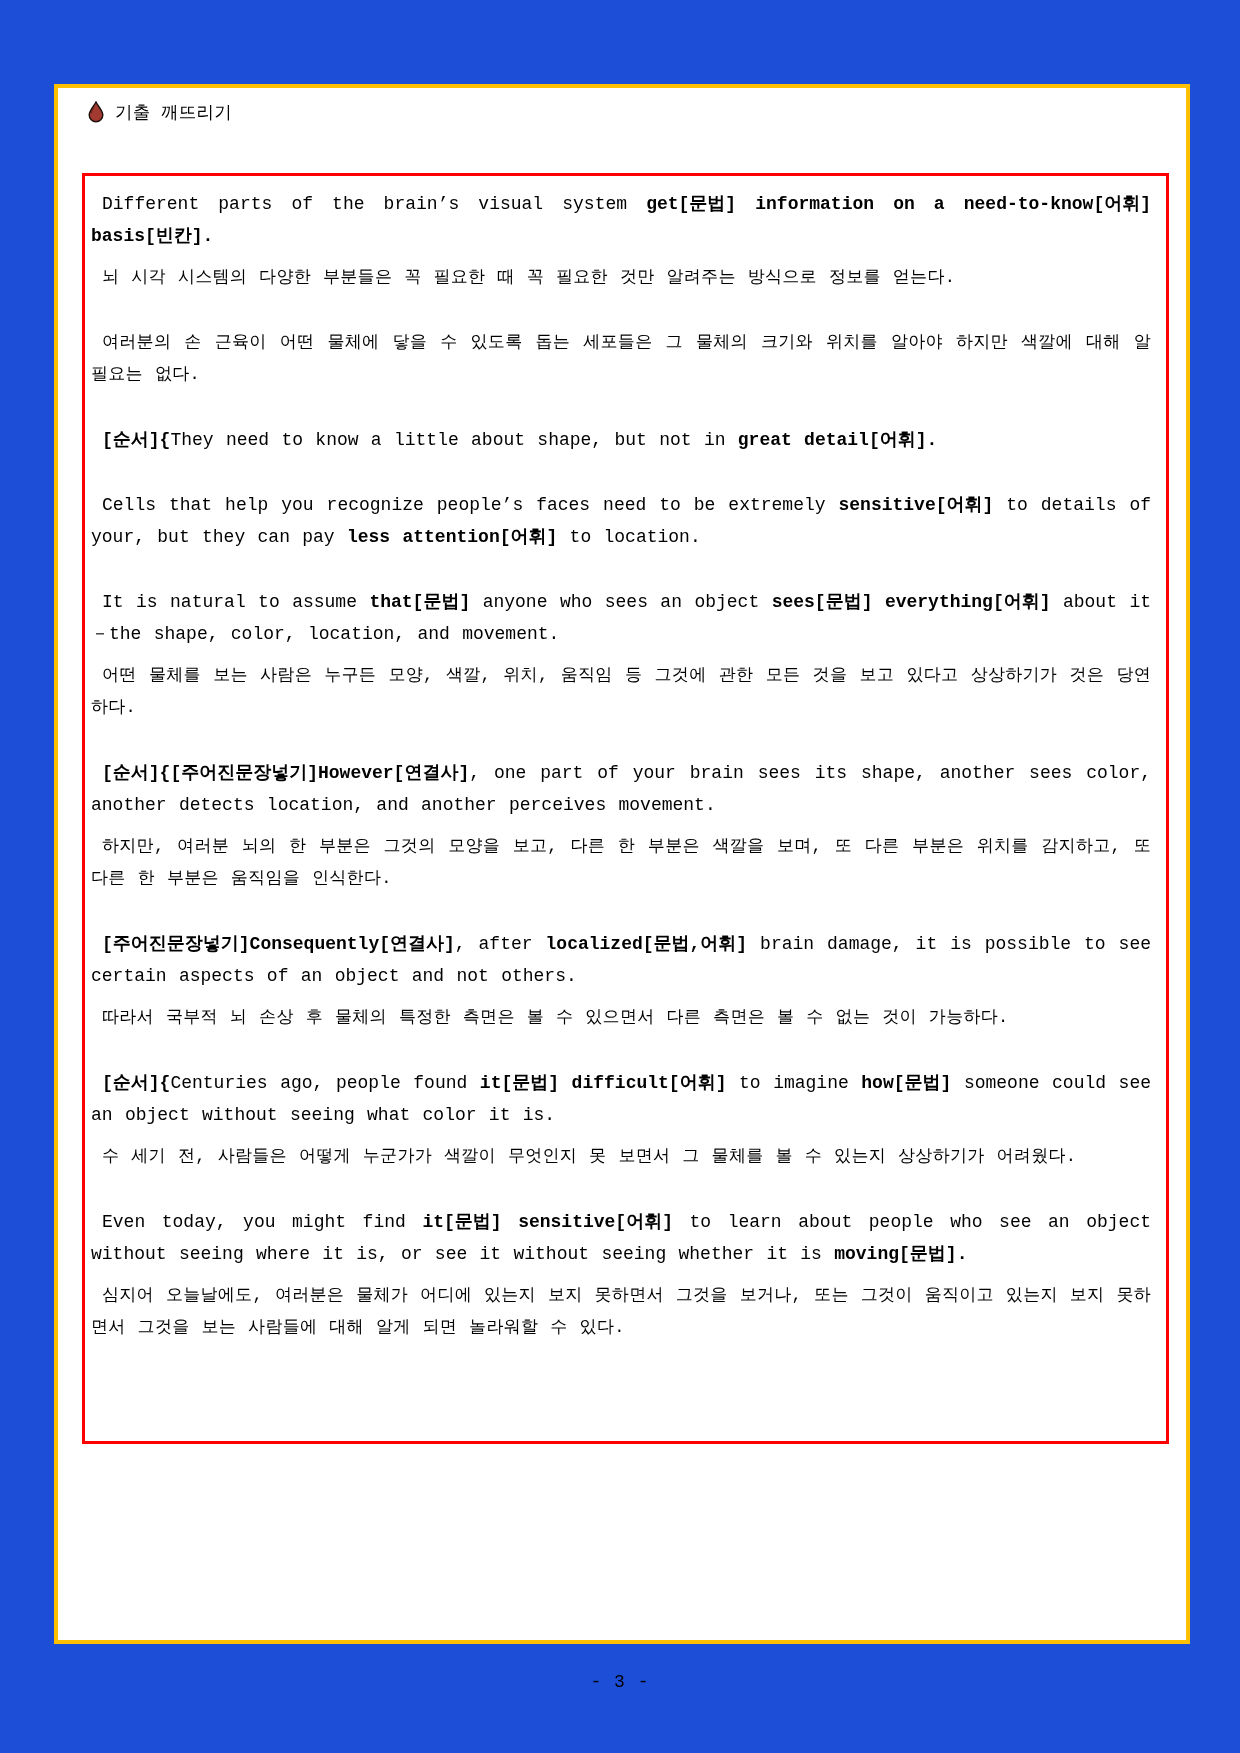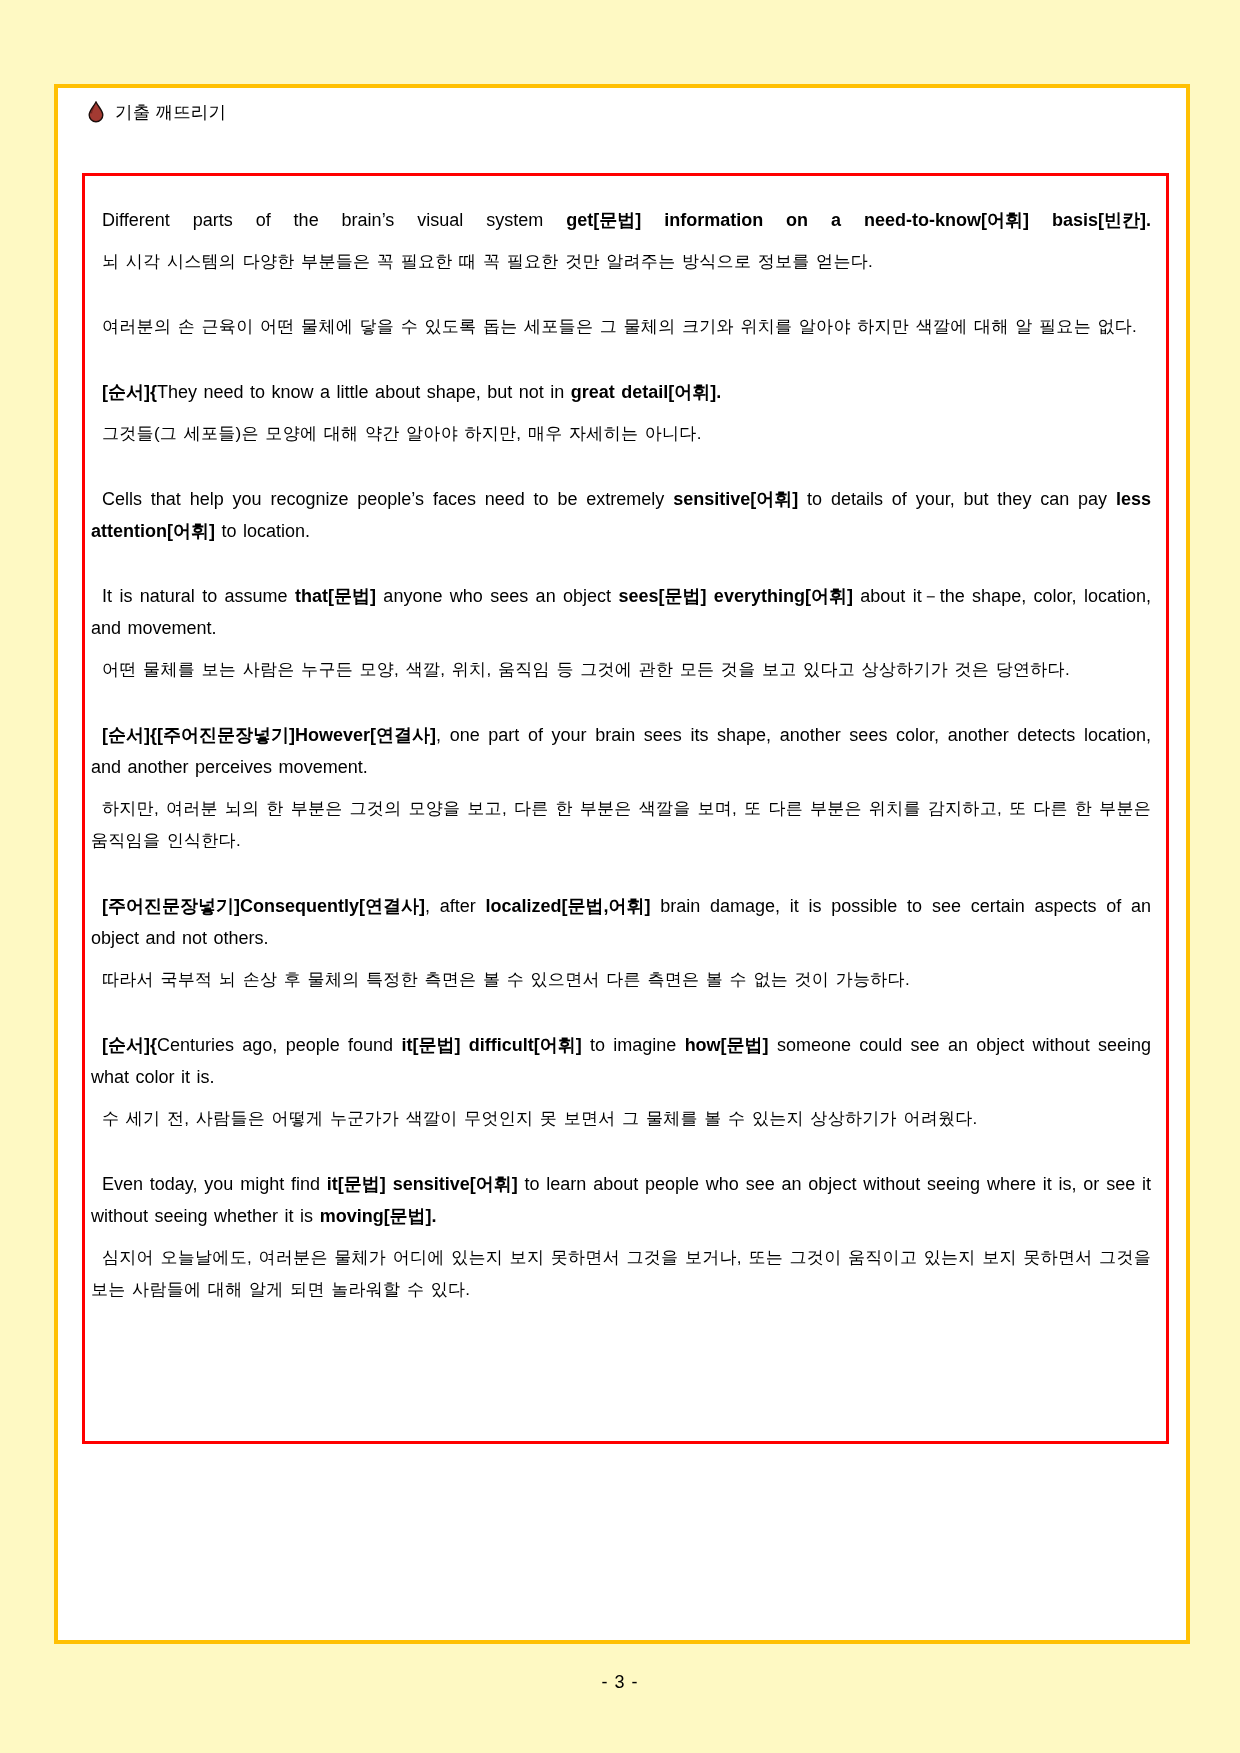--- a/index.html
+++ b/index.html
@@ -1,35 +1,35 @@
 <!DOCTYPE html>
 <html style="--frame-color: #FFC003; --passage-border: #FF0000;"><head>
 <meta charset="utf-8">
 <style>
   html,body { margin:0; padding:0; background:#fff; }
   .page {
-    position:relative; width:1240px; height:1753px; background:#fef9c3;
-    font-family:Liberation Sans, sans-serif; color:#000;
+    position:relative; width:1240px; height:1753px; background:#1d4ed8;
+    font-family:Liberation Mono, monospace; color:#000;
     overflow:hidden;
   }
   .frame {
     position:absolute; left:54px; top:84px; width:1136px; height:1560px;
     border:4px solid var(--frame-color,#FFC003); box-sizing:border-box; background:#fff;
   }
   .hdr-row {
     position:absolute; left:30px; display:flex; align-items:center; gap:11px;
     font-size:17.5px; font-weight:500; white-space:nowrap; letter-spacing:0.2px;
   }
   .hdr-row.r1 { top:12px; }
   .hdr-row.r2 { top:44px; }
   .bullet { flex:0 0 auto; display:block; }
   .passage-box {
     position:absolute; left:24px; top:85px; width:1087px; height:1271px;
     border:3px solid var(--passage-border,#ff0000); box-sizing:border-box;
-    padding:28px 15px 0 6px; overflow:hidden; background:#fff;
+    padding:12px 15px 0 6px; overflow:hidden; background:#fff;
   }
   .group { margin:0 0 33px 0; }
   .en, .ko {
     margin:0; text-align:justify; text-indent:11px; word-spacing:1.5px;
   }
   .en { font-size:18px; line-height:32px; }
   .ko { font-size:17px; line-height:32px; margin-top:10px; letter-spacing:0.3px; }
   .en b { font-weight:bold; }
   .en.jlast { text-align-last:justify; }
   .footer {
@@ -56,21 +56,20 @@
       <div id="passage">
           <div class="group">
             <p class="en jlast"><span>Different parts of the brain’s visual system </span><b>get[문법] information on a need-to-know[어휘] basis[빈칸].</b></p>
             <p class="ko">뇌 시각 시스템의 다양한 부분들은 꼭 필요한 때 꼭 필요한 것만 알려주는 방식으로 정보를 얻는다.</p>
           </div>
           <div class="group">
             <p class="ko">여러분의 손 근육이 어떤 물체에 닿을 수 있도록 돕는 세포들은 그 물체의 크기와 위치를 알아야 하지만 색깔에 대해 알 필요는 없다.</p>
           </div>
           <div class="group">
             <p class="en"><b>[순서]{</b><span>They need to know a little about shape, but not in </span><b>great detail[어휘].</b></p>
-            <p class="ko">그것들(그 세포들)은 모양에 대해 약간 알아야 하지만, 매우 자세히는 아니다.</p>
           </div>
           <div class="group">
             <p class="en"><span>Cells that help you recognize people’s faces need to be extremely </span><b>sensitive[어휘]</b><span> to details of your, but they can pay </span><b>less attention[어휘]</b><span> to location.</span></p>
           </div>
           <div class="group">
             <p class="en"><span>It is natural to assume </span><b>that[문법]</b><span> anyone who sees an object </span><b>sees[문법] everything[어휘]</b><span> about it－the shape, color, location, and movement.</span></p>
             <p class="ko">어떤 물체를 보는 사람은 누구든 모양, 색깔, 위치, 움직임 등 그것에 관한 모든 것을 보고 있다고 상상하기가 것은 당연하다.</p>
           </div>
           <div class="group">
             <p class="en"><b>[순서]{[주어진문장넣기]However[연결사]</b><span>, one part of your brain sees its shape, another sees color, another detects location, and another perceives movement.</span></p>

